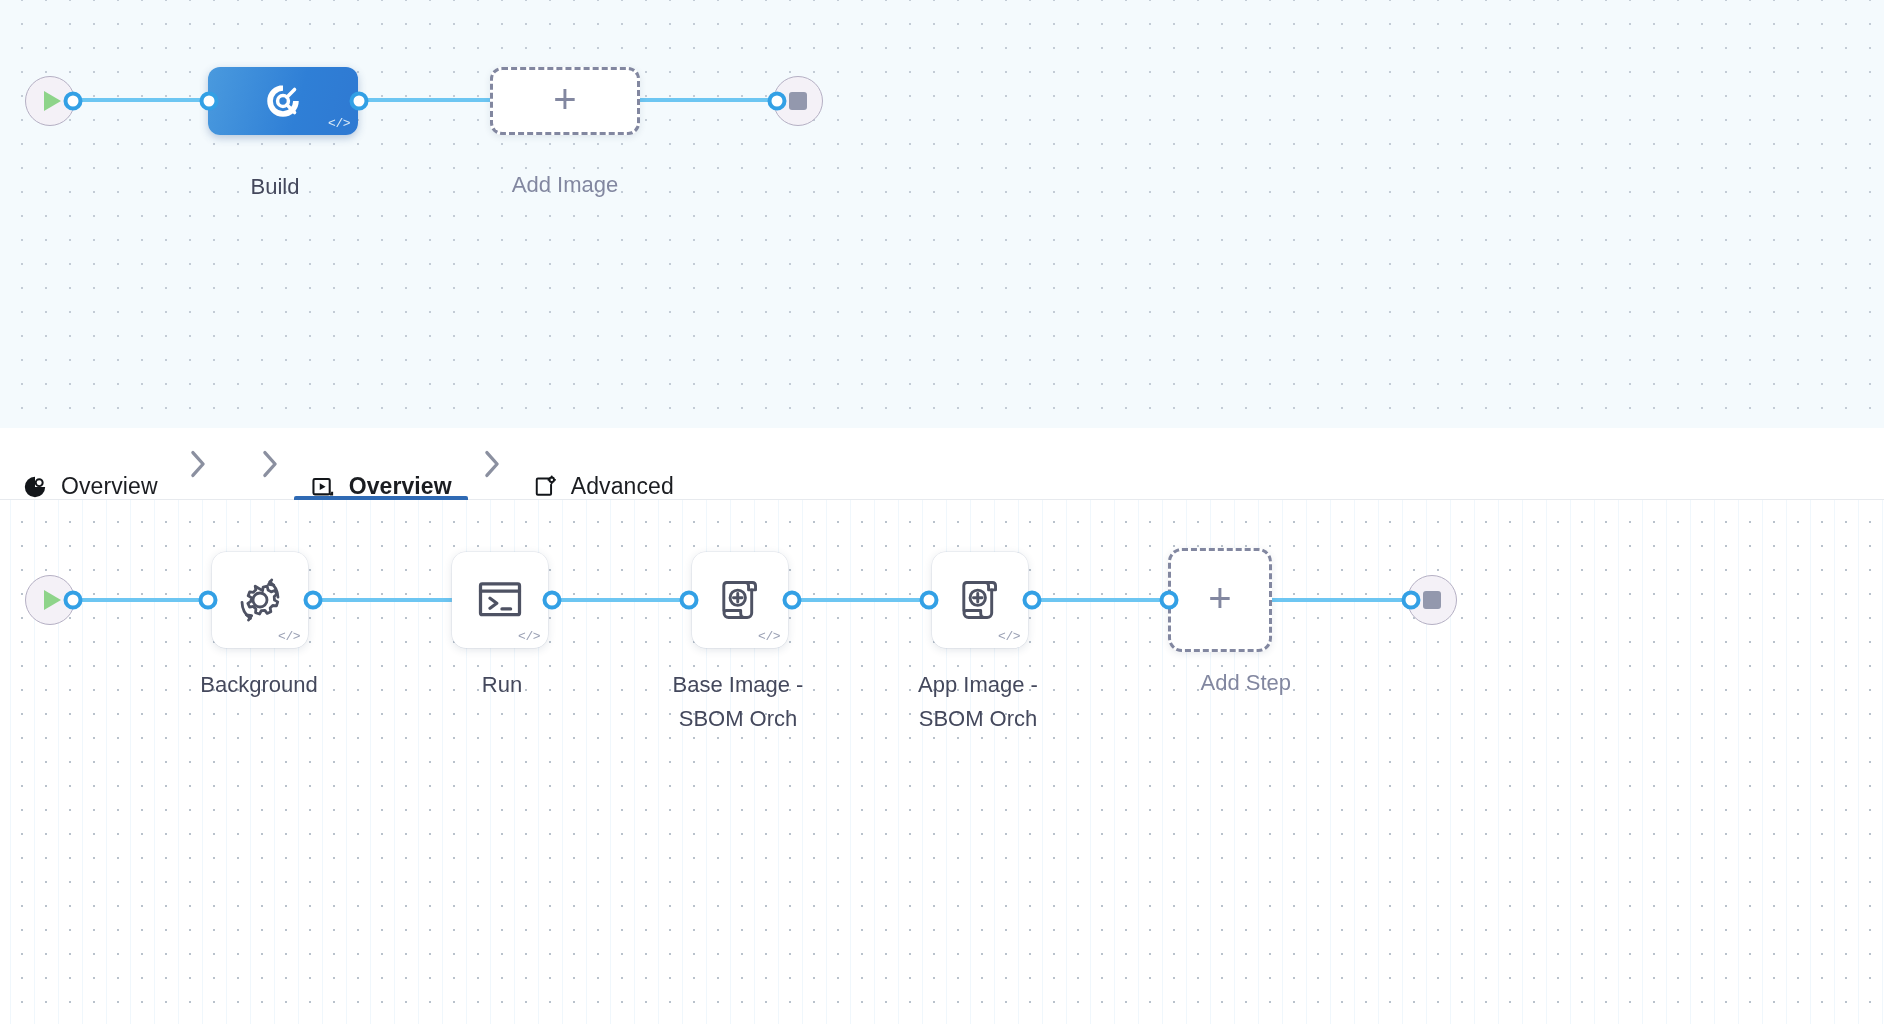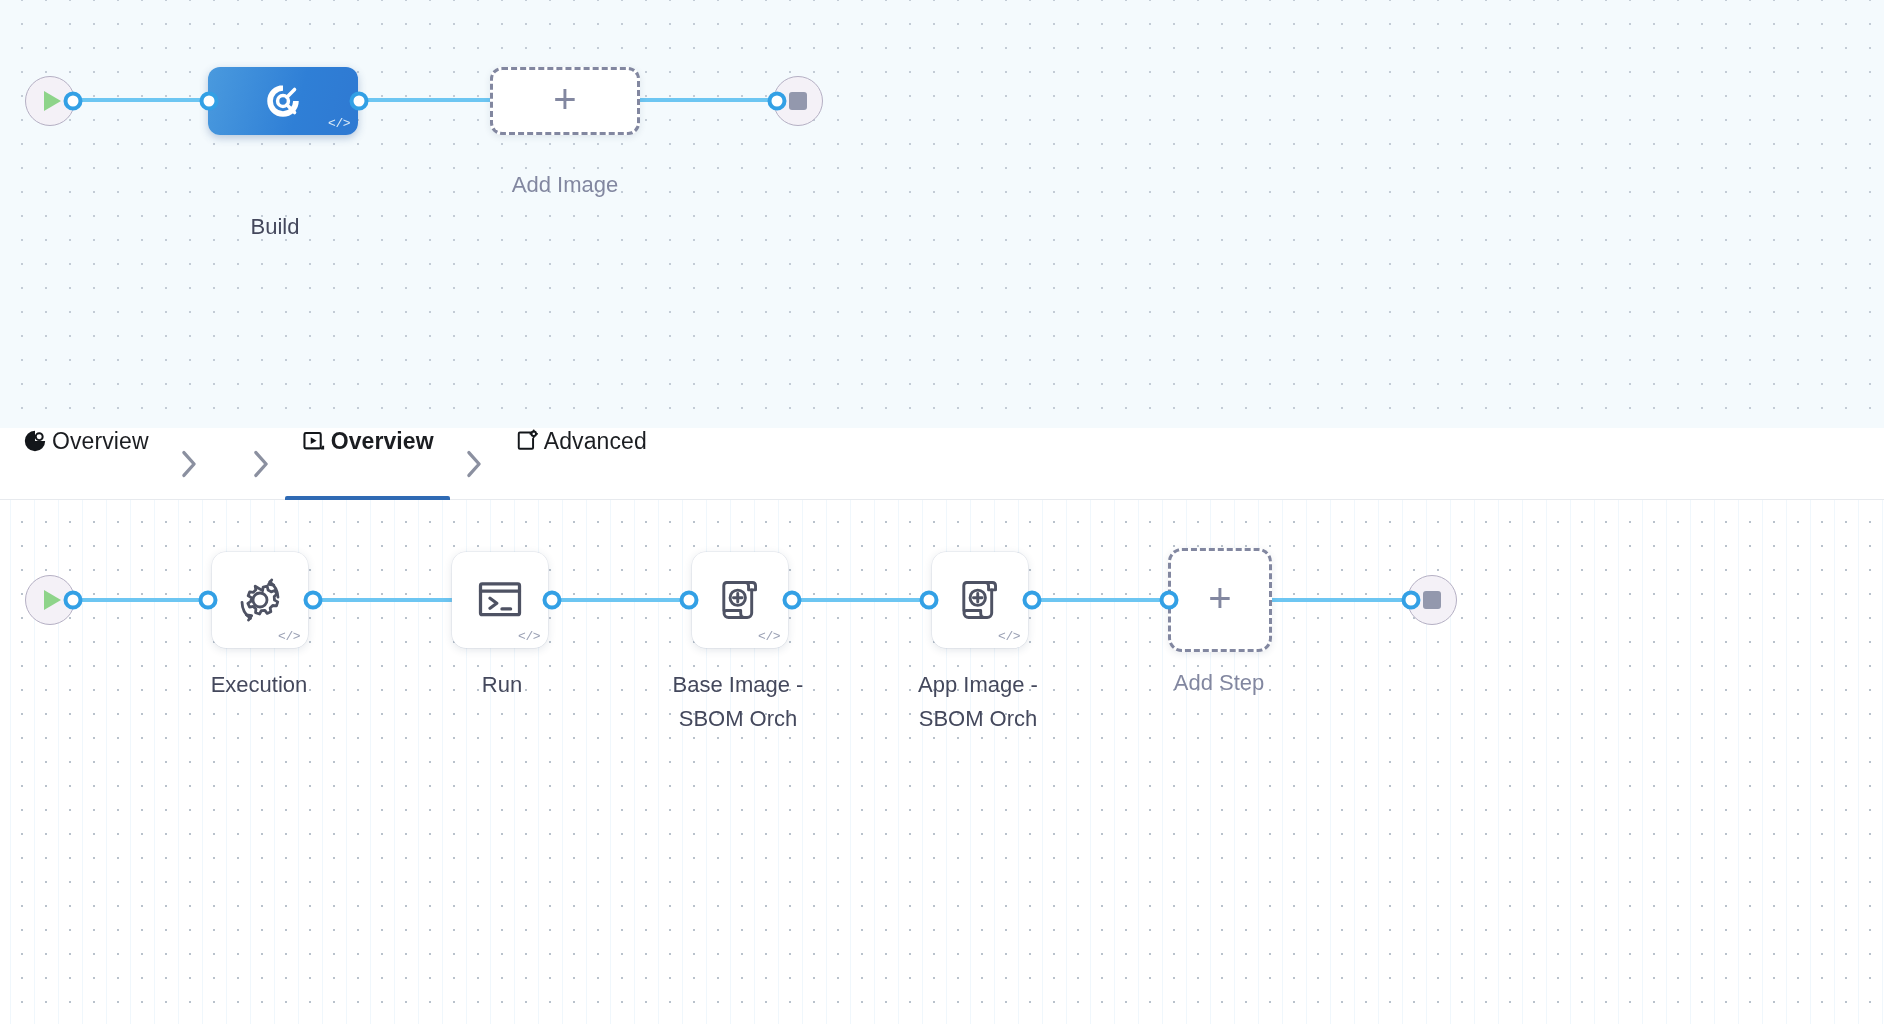--- a/index.html
+++ b/index.html
@@ -40,22 +40,22 @@
     position: relative;
     height: 72px;
     background: #ffffff;
     display: flex;
     align-items: center;
     padding-left: 18px;
     border-bottom: 1px solid #e7eaee;
   }
   .tab {
     display: flex;
-    align-items: flex-start;
-    gap: 4px;
+    align-items: flex-end;
+    gap: 13px;
     height: 72px;
     padding: 0 4px;
     cursor: pointer;
     position: relative;
   }
   .tab-label {
     font-size: 23px;
     color: #1b1d21;
     letter-spacing: 0.1px;
     white-space: nowrap;
@@ -215,21 +215,21 @@
       <svg class="ico" width="42" height="42" viewBox="0 0 24 24" aria-hidden="true">
         <path fill="#ffffff" d="M12 3a9 9 0 1 0 9 9h-3.2a5.8 5.8 0 1 1-5.8-5.8V3z"></path>
         <circle cx="12" cy="12" r="3.1" fill="none" stroke="#ffffff" stroke-width="2"></circle>
         <path stroke="#ffffff" stroke-width="2" stroke-linecap="round" d="M14.2 9.8 18.6 5.4M14.2 14.2l4.4 4.4"></path>
       </svg>
       <span class="code-badge on-blue">&lt;/&gt;</span>
     </div>
   </div>
   <div class="port" style="left:209px; top:101px;"></div>
   <div class="port" style="left:359px; top:101px;"></div>
-  <div class="node-label" style="left:275px; top:170px;margin-top:40px;">Build</div>
+  <div class="node-label" style="left:275px; top:170px;">Build</div>
 
   <div class="node" style="left:565px; top:101px;">
     <div class="node-box dashed-stage">
       <span class="plus-glyph">+</span>
     </div>
   </div>
   <div class="node-label muted" style="left:565px; top:168px;">Add Image</div>
 
   <div class="term-node" style="left:798px; top:101px;">
     <div class="stop-sq"></div>
@@ -305,21 +305,21 @@
         <path d="M13.1 8.0l.25-1.55 1.75-.35.35 1.6 1.35.8 1.5-.6.95 1.5-1.15 1.1.1 1.55 1.4.75-.55 1.7-1.6-.15-1.1 1.1.3 1.55-1.6.75-.95-1.3-1.55.15-.75 1.4-1.7-.55.15-1.6-1.15-1.1-1.55.3-.75-1.6 1.35-.9.15-1.55-1.35-.8.6-1.65 1.6.2 1.05-1.15-.25-1.5z"></path>
         <circle cx="12" cy="12" r="3"></circle>
         <path d="M16.2 4.2a8.6 8.6 0 0 1 3.5 6.6M7.9 19.9A8.6 8.6 0 0 1 4.3 13"></path>
         <path d="M17 3.4l-1.3 1.9 2.2.3M7.1 20.6l1.3-1.9-2.2-.3"></path>
       </svg>
       <span class="code-badge">&lt;/&gt;</span>
     </div>
   </div>
   <div class="port" style="left:208px; top:100px;"></div>
   <div class="port" style="left:313px; top:100px;"></div>
-  <div class="node-label" style="left:259px; top:168px;">Execution</div>
+  <div class="node-label" style="left:259px; top:168px;">Background</div>
 
   <div class="node" style="left:500px; top:100px;">
     <div class="node-box step">
       <svg class="ico" width="52" height="52" viewBox="0 0 24 24" fill="none" stroke="currentColor" stroke-width="1.5" stroke-linecap="round" stroke-linejoin="round" aria-hidden="true">
         <rect x="3" y="4.6" width="18" height="14.2" rx="0.8"></rect>
         <path d="M3 7.9h18"></path>
         <path d="M7.4 11.2l3.1 2.3-3.1 2.3M12.9 16.1h4"></path>
       </svg>
       <span class="code-badge">&lt;/&gt;</span>
     </div>
@@ -360,19 +360,19 @@
   <div class="port" style="left:1032px; top:100px;"></div>
   <div class="port" style="left:1169px; top:100px;"></div>
   <div class="node-label" style="left:978px; top:168px;">App Image -
 SBOM Orch</div>
 
   <div class="node" style="left:1220px; top:100px;">
     <div class="node-box dashed-step">
       <span class="plus-glyph">+</span>
     </div>
   </div>
-  <div class="node-label muted" style="left:1219px; top:166px;">Add Step</div>
+  <div class="node-label muted" style="left:1176px; top:166px;text-align:right;">Add Step</div>
 
   <div class="term-node" style="left:1432px; top:100px;">
     <div class="stop-sq"></div>
   </div>
   <div class="port" style="left:1411px; top:100px;"></div>
 </div>
 
 </body></html>

